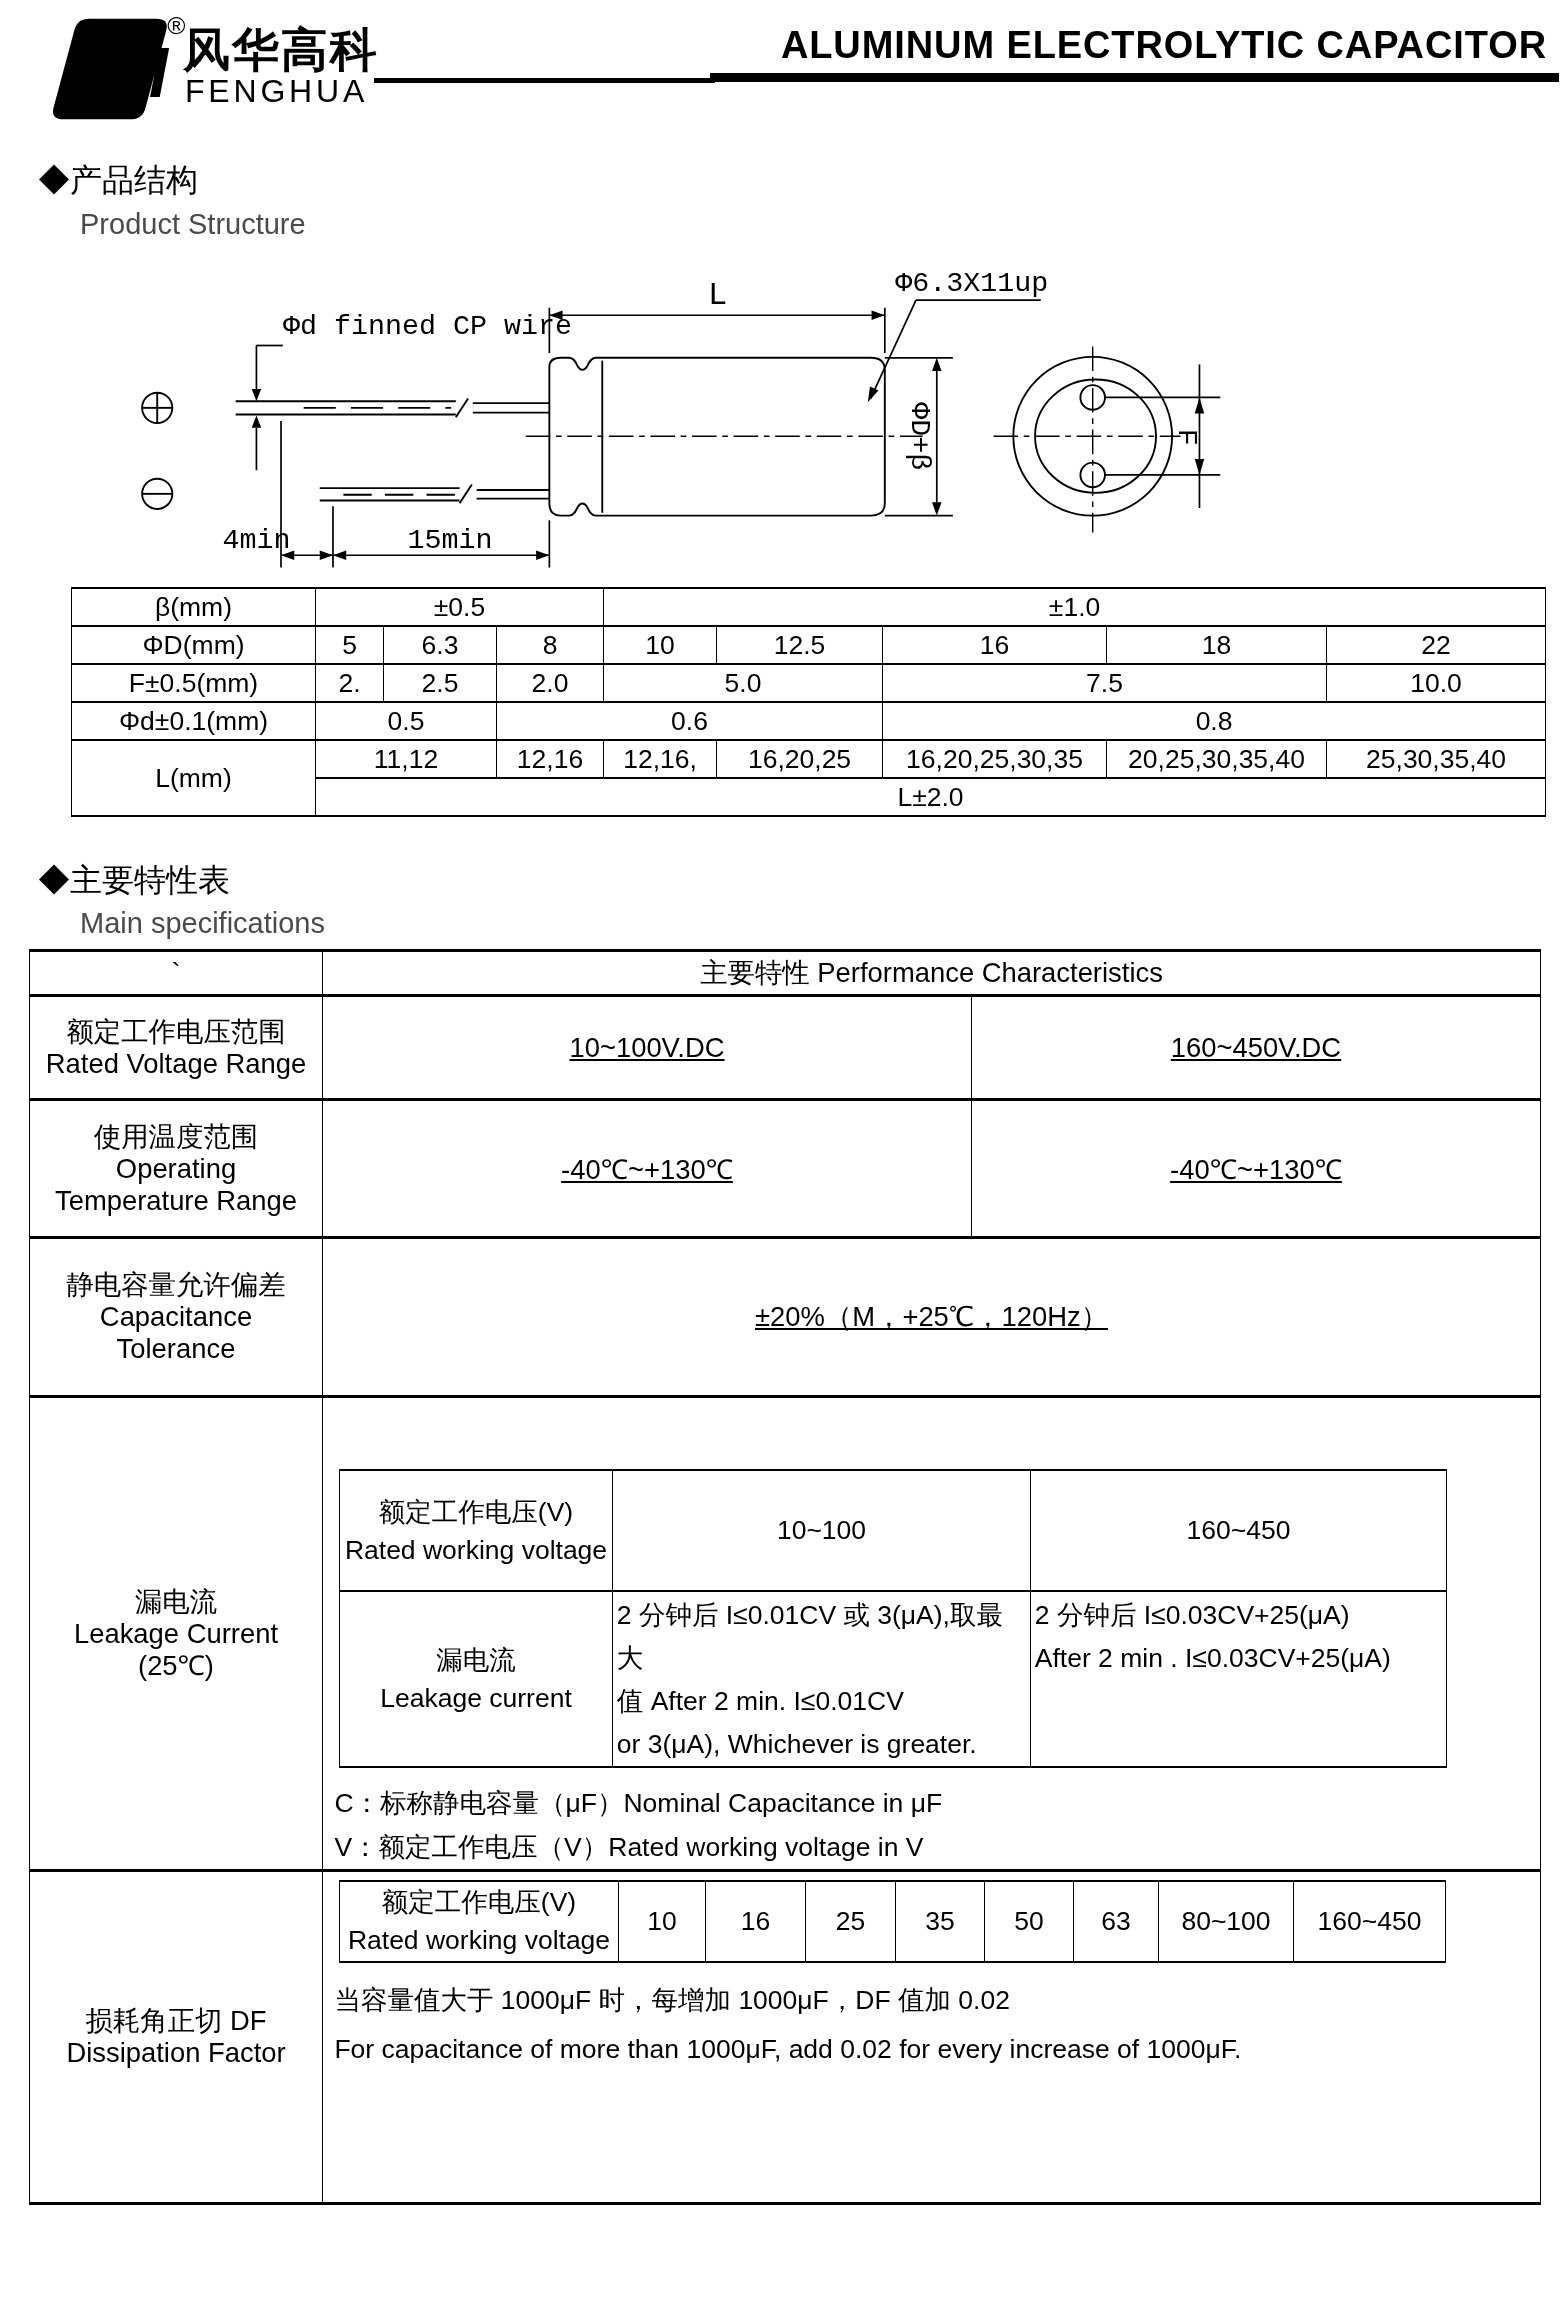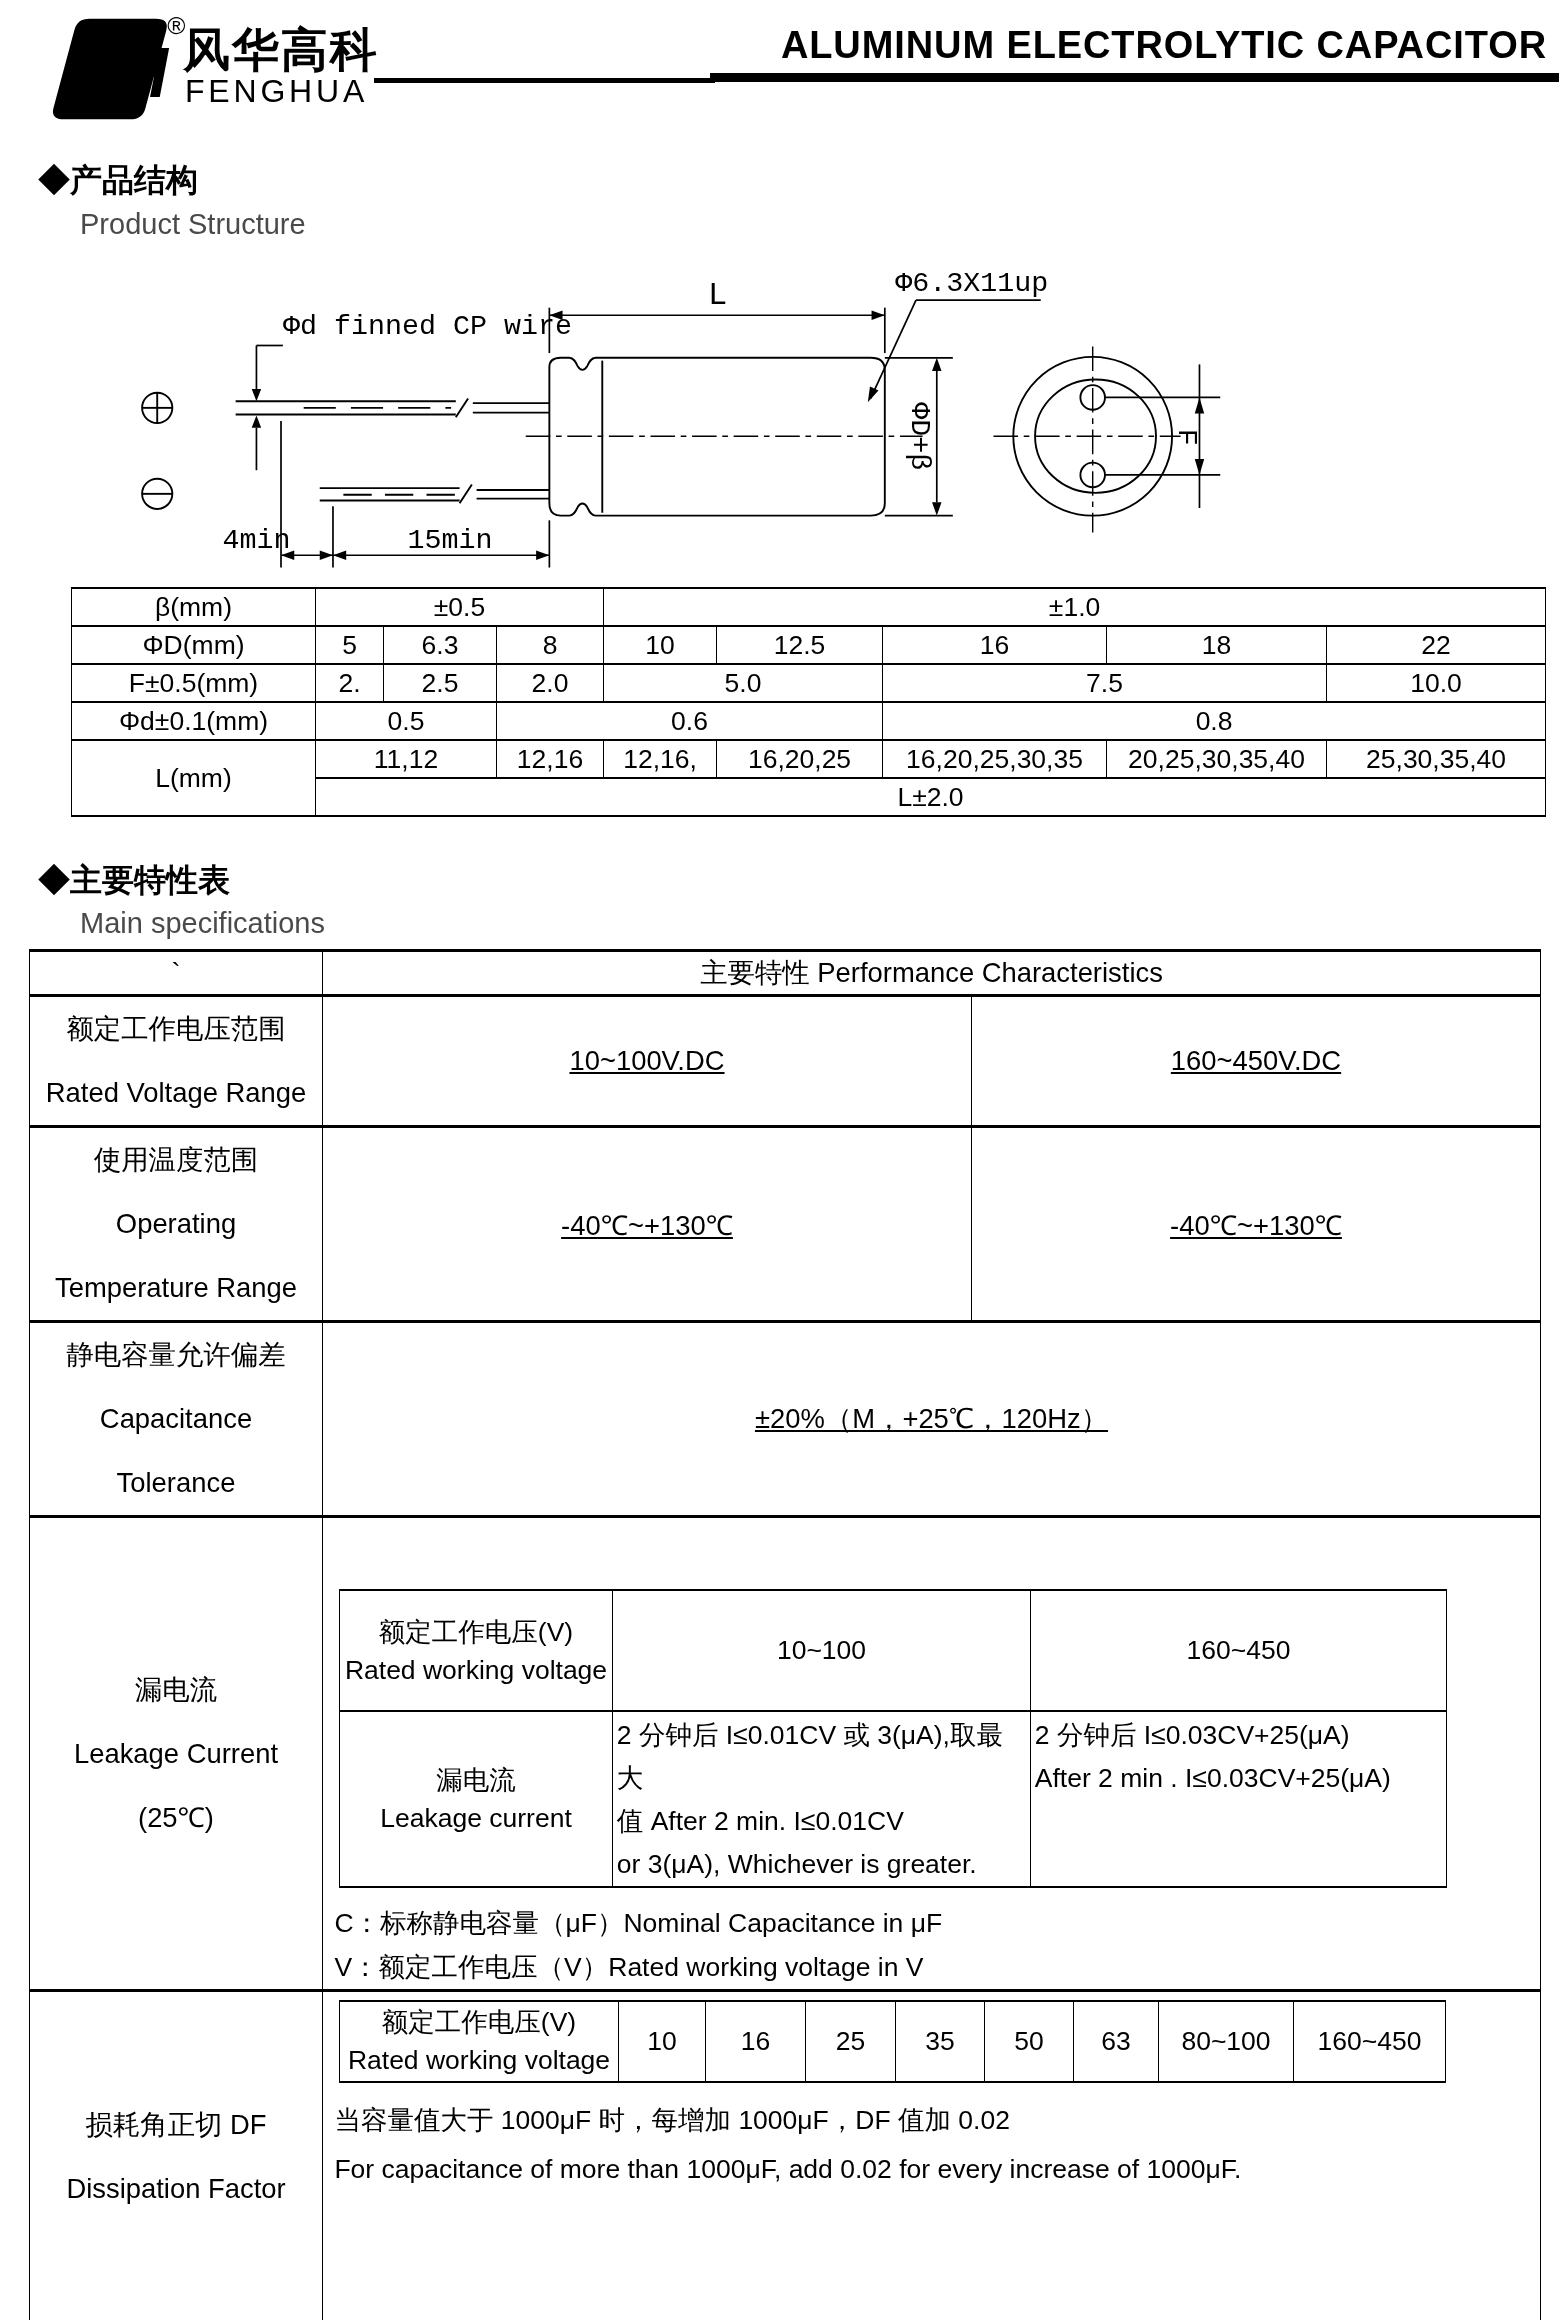--- a/index.html
+++ b/index.html
@@ -6,36 +6,36 @@
   .page{position:relative;width:1563px;height:2320px;background:#fff;overflow:hidden;
         font-family:"Liberation Sans",sans-serif;color:#000;}
   .abs{position:absolute;}
   
   .brand-cn{left:183px;top:19px;font-size:47px;font-weight:bold;letter-spacing:1.9px;}
   .brand-en{left:185px;top:73px;font-size:32px;font-weight:normal;letter-spacing:3.8px;}
   .doc-title{right:16px;top:24px;font-size:38px;font-weight:bold;letter-spacing:0.9px;}
   .rule-thin{left:374px;top:78px;width:341px;height:4.7px;background:#000;}
   .rule-thick{left:710px;top:73px;width:849px;height:8.5px;background:#000;}
   
-  .h-cn{font-size:32px;font-weight:bold;color:#000;}
+  .h-cn{font-size:32px;font-weight:normal;color:#000;}
   .h-en{font-size:29px;color:#4a4a4a;}
   .s1cn{left:38px;top:159px;}  .s1en{left:80px;top:208px;}
   .s2cn{left:38px;top:859px;}  .s2en{left:80px;top:907px;}
   
   table{border-collapse:collapse;table-layout:fixed;}
   td{padding:0;text-align:center;vertical-align:middle;overflow:hidden;}
   .t1{left:71px;top:587px;width:1473px;}
   .t1 td{border:1.9px solid #000;border-top-width:2.8px;border-bottom-width:2.8px;
          font-size:26.5px;height:36px;}
   .t1 .thin{border-top-width:1.9px;}
   .t2{left:29px;top:949px;width:1511px;}
   .t2 > tbody > tr > td{border:1.9px solid #000;border-top-width:3.8px;border-bottom-width:3.8px;font-size:27.4px;}
   .corner{font-size:28px;}
   .hdr{font-size:28px;}
-  .lbl{font-size:26.5px;line-height:64px;white-space:pre-line;}
+  .lbl{font-size:26.5px;line-height:32px;white-space:pre-line;}
   .val{font-size:27.4px;text-decoration:underline;}
   .nest{vertical-align:top;text-align:left;}
   .t3{width:1107px;margin:71px 0 0 16px;}
   .t3 td{border:1.9px solid #000;border-top-width:2.8px;border-bottom-width:2.8px;font-size:26.5px;}
   .t3df{margin-top:7.6px;}
   .lbl2{font-size:26.5px;line-height:38px;white-space:pre-line;}
   .ltext{text-align:left;vertical-align:top;font-size:26.5px;line-height:43px;
          white-space:pre-line;padding:1.9px 1.9px 0 3.8px;}
   .dfv{font-size:27.4px;}
   .note{font-size:26.5px;margin:13.2px 0 0 11.4px;line-height:44px;}

